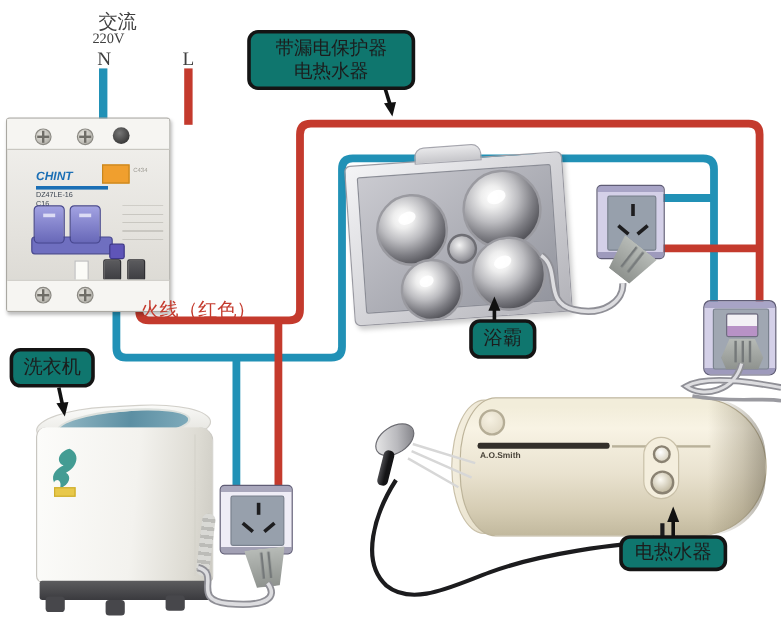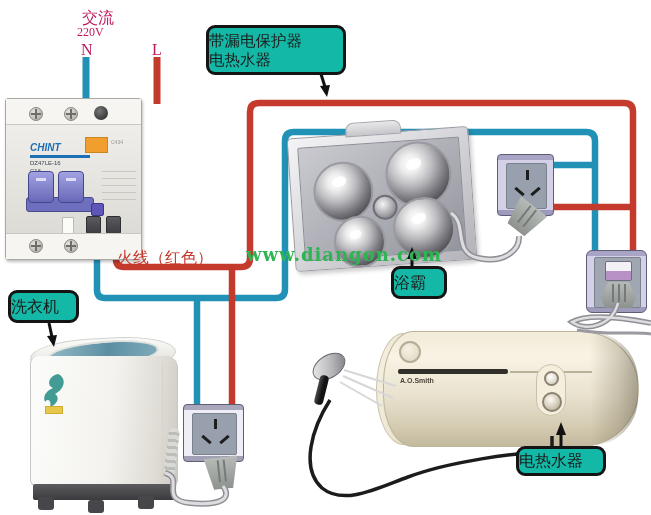--- a/index.html
+++ b/index.html
@@ -8,25 +8,25 @@
   #stage *{box-sizing:border-box;}
   .abs{position:absolute;}
   svg.layer{position:absolute;left:0;top:0;pointer-events:none;}
   .wires{z-index:1;} .appl{z-index:2;} .cords{z-index:3;}
 
   
   .stroke-live{stroke:var(--live-wire,#c43a2d);} .stroke-neutral{stroke:var(--neutral-wire,#2191b6);}
   .wire{fill:none;stroke-linecap:butt;}
 
   
-  .callout{position:absolute;z-index:4;background:#14b8a6;border:3px solid #141414;border-radius:9px;
-           color:#1c1c1c;text-align:left;display:flex;flex-direction:column;justify-content:center;
+  .callout{position:absolute;z-index:4;background:#0f766e;border:3px solid #141414;border-radius:9px;
+           color:#1c1c1c;text-align:center;display:flex;flex-direction:column;justify-content:center;
            line-height:1.25;}
   
-  .txt{position:absolute;z-index:4;white-space:nowrap;color:#be185d;}
+  .txt{position:absolute;z-index:4;white-space:nowrap;color:#404040;}
   .live-txt{color:var(--live-wire,#c43a2d);}
   .neutral-txt{color:var(--neutral-wire,#2191b6);}
   .wm{color:var(--watermark,#2eb553);font-size:18px;font-weight:600;letter-spacing:1px;
       font-family:"DejaVu Serif","Liberation Serif",serif;}
 
   
   .breaker{left:5px;top:98px;width:137px;height:162px;background:linear-gradient(180deg,#f3f2ef,#e4e2dd 60%,#d8d6d0);
            border:1px solid #aaa8a2;border-radius:3px;box-shadow:1px 2px 3px rgba(0,0,0,.25);}
   .brk-topstrip{position:absolute;left:0;top:0;width:100%;height:26px;background:#f6f5f2;border-bottom:1px solid #c9c7c1;}
   .screw{position:absolute;width:14px;height:14px;border-radius:50%;background:radial-gradient(circle at 35% 35%,#e8e6e0,#b9b7b0 70%,#8e8c86);border:1px solid #8a8882;}
@@ -292,15 +292,14 @@
 
   <div class="callout" style="left:206px;top:25px;width:140px;height:50px;font-size:15.5px;">
     <span>带漏电保护器</span>
     <span>电热水器</span>
   </div>
   <div class="callout" style="left:391px;top:266px;width:56px;height:33px;font-size:16px;">浴霸</div>
   <div class="callout" style="left:8px;top:290px;width:71px;height:33px;font-size:16px;">洗衣机</div>
   <div class="callout" style="left:516px;top:446px;width:90px;height:30px;font-size:16px;">电热水器</div>
 
   <span class="txt live-txt" style="left:117px;top:248px;font-size:16px;text-align:center;">火线（红色）</span>
-  <span class="txt wm" style="left:246px;top:244px;">www.diangon.com</span>
 
 </div>
 
 </body></html>

